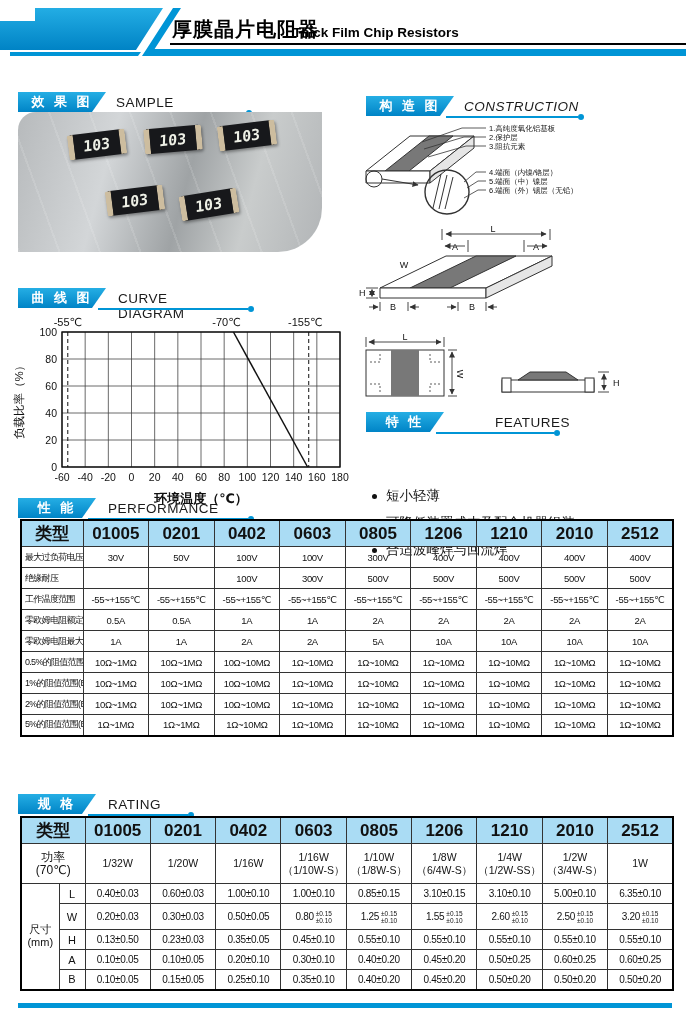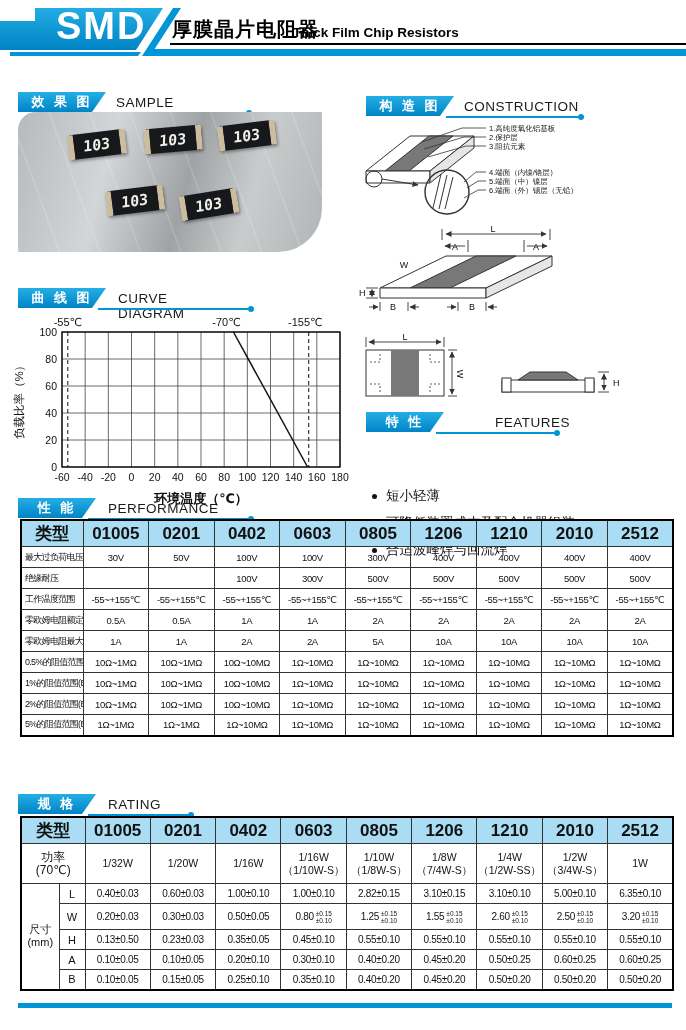--- a/index.html
+++ b/index.html
@@ -67,34 +67,33 @@
     <defs>
       <linearGradient id="gblue" x1="0" y1="0" x2="0" y2="1">
         <stop offset="0" stop-color="#23ade4"></stop>
           <stop offset="1" stop-color="#0083c5"></stop>
       </linearGradient>
     </defs>
     <polygon points="35,8 163,8 136,50 0,50 0,21 35,21" fill="url(#gblue)"></polygon>
     <polygon points="173,8 181,8 154.6,49 686,49 686,56 142,56 146.6,49" fill="#0095d6"></polygon>
     <polygon points="10,52 141,52 138,56 10,56" fill="#0095d6"></polygon>
   </svg>
-  <div class="smd">SMD</div>
   <div class="tcn">厚膜晶片电阻器</div>
   <div class="ten">Thick Film Chip Resistors</div>
   <div class="hline"></div>
 
   <div class="sec" style="left:18px;top:92px;">
     <div class="tab" style="width:88px;">效 果 图</div>
     <span class="en" style="left:98px;">SAMPLE PRODUCT</span>
     <i class="line" style="left:80px;width:148px;"></i>
     <i class="dot" style="left:228px;"></i>
   </div>
   <div class="sec" style="left:366px;top:96px;">
     <div class="tab" style="width:88px;">构 造 图</div>
-    <span class="en" style="left:98px;">CONSTRUCTION</span>
+    <span class="en" style="left:98px;font-style:italic;">CONSTRUCTION</span>
     <i class="line" style="left:80px;width:132px;"></i>
     <i class="dot" style="left:212px;"></i>
   </div>
   <div class="sec" style="left:18px;top:288px;">
     <div class="tab" style="width:88px;">曲 线 图</div>
     <span class="en" style="left:100px;">CURVE DIAGRAM</span>
     <i class="line" style="left:80px;width:150px;"></i>
     <i class="dot" style="left:230px;"></i>
   </div>
   <div class="sec" style="left:366px;top:412px;">
@@ -491,21 +490,21 @@
             <td>
               <div>1/16W</div>
               <div>（1/10W-S）</div>
             </td>
             <td>
               <div>1/10W</div>
               <div>（1/8W-S）</div>
             </td>
             <td>
               <div>1/8W</div>
-              <div>（7/4W-S）</div>
+              <div>（6/4W-S）</div>
             </td>
             <td>
               <div>1/4W</div>
               <div>（1/2W-SS）</div>
             </td>
             <td>
               <div>1/2W</div>
               <div>（3/4W-S）</div>
             </td>
             <td>1W</td>
@@ -513,21 +512,21 @@
           <tr class="dim">
             <th class="dimlabel" rowspan="5">
               <div>尺寸</div>
               <div>(mm)</div>
             </th>
             <th class="dimkey">L</th>
             <td>0.40±0.03</td>
             <td>0.60±0.03</td>
             <td>1.00±0.10</td>
             <td>1.00±0.10</td>
-            <td>2.82±0.15</td>
+            <td>0.85±0.15</td>
             <td>3.10±0.15</td>
             <td>3.10±0.10</td>
             <td>5.00±0.10</td>
             <td>6.35±0.10</td>
           </tr>
           <tr class="dim dim-w">
             <th class="dimkey">W</th>
             <td>0.20±0.03</td>
             <td>0.30±0.03</td>
             <td>0.50±0.05</td>

